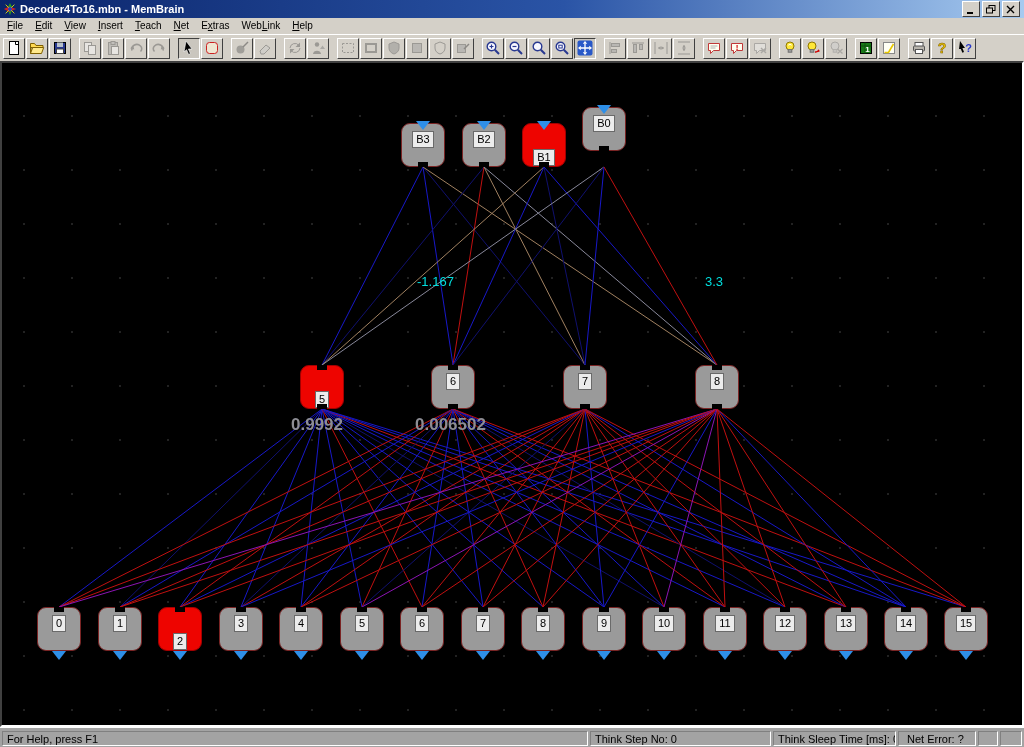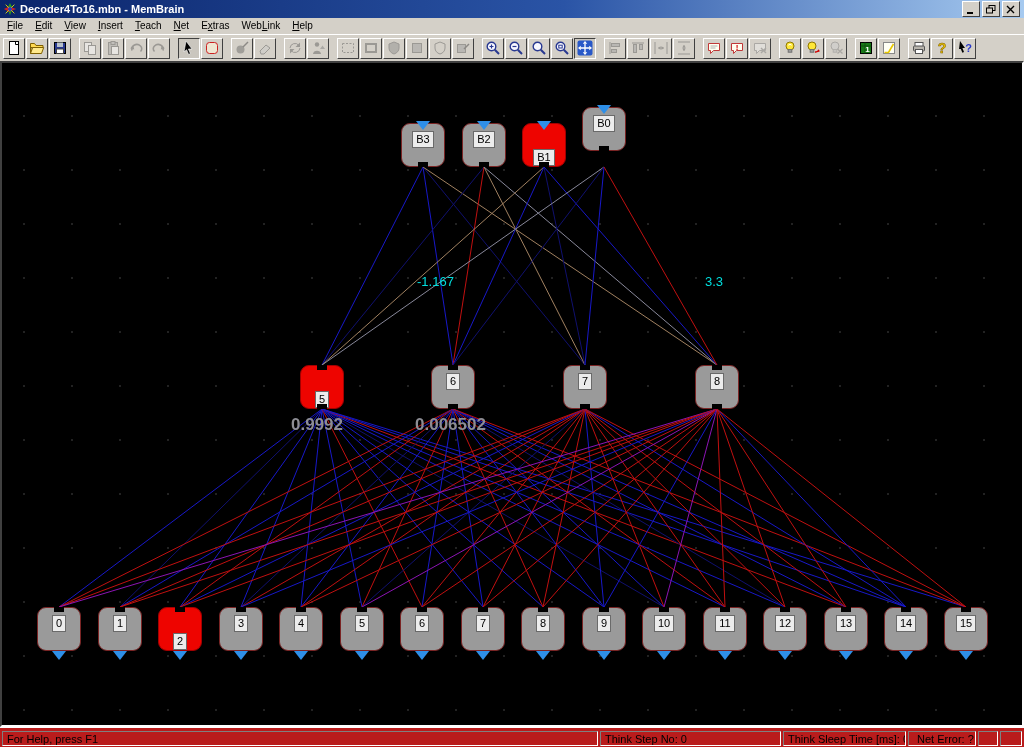--- a/index.html
+++ b/index.html
@@ -51,21 +51,21 @@
   .tri{position:absolute;left:50%;transform:translateX(-50%);width:0;height:0;
        border-left:7px solid transparent;border-right:7px solid transparent;
        border-top:9px solid #2e8fe8;}
   .tri.in{top:-3px;} .tri.out{bottom:-10px;}
   .wlabel{position:absolute;font-size:13px;font-weight:normal;color:#00dede;
           font-family:"Liberation Sans",sans-serif;white-space:nowrap;}
   .alabel{position:absolute;font-size:17px;font-weight:bold;color:#8d8d94;
           font-family:"Liberation Sans",sans-serif;white-space:nowrap;}
 
   
-  .statusbar{height:20px;background:#b91c1c;display:flex;align-items:center;
+  .statusbar{height:20px;background:#a3a3a3;display:flex;align-items:center;
              flex:0 0 20px;padding:2px 2px 1px 2px;box-sizing:border-box;gap:2px;
              border-top:1px solid #fff;}
   .pane{height:15px;border:1px solid;border-color:#808080 #fff #fff #808080;
         font-size:11px;color:#000;padding:1px 4px 0 4px;box-sizing:border-box;
         white-space:nowrap;overflow:hidden;}
   .pane.help{flex:1;}
 </style>
 </head>
 <body>
 
@@ -673,18 +673,18 @@
         <span class="nlabel">15</span>
         <span class="stub top"></span>
         <span class="tri out"></span>
       </div>
     </div>
 
   <div class="statusbar" id="statusbar">
     <div class="pane help">For Help, press F1</div>
   <div class="pane" style="width: 181px;">Think Step No: 0</div>
       <div class="pane" style="width: 123px;">Think Sleep Time [ms]:  0</div>
-      <div class="pane" style="width: 68px; padding-left: 8px;">Net Error: ?</div>
+      <div class="pane" style="width: 78px; padding-left: 8px;">Net Error: ?</div>
       <div class="pane" style="width: 20px;"></div>
       <div class="pane" style="width: 22px;"></div>
     </div>
 
 </div>
 
 </body></html>

